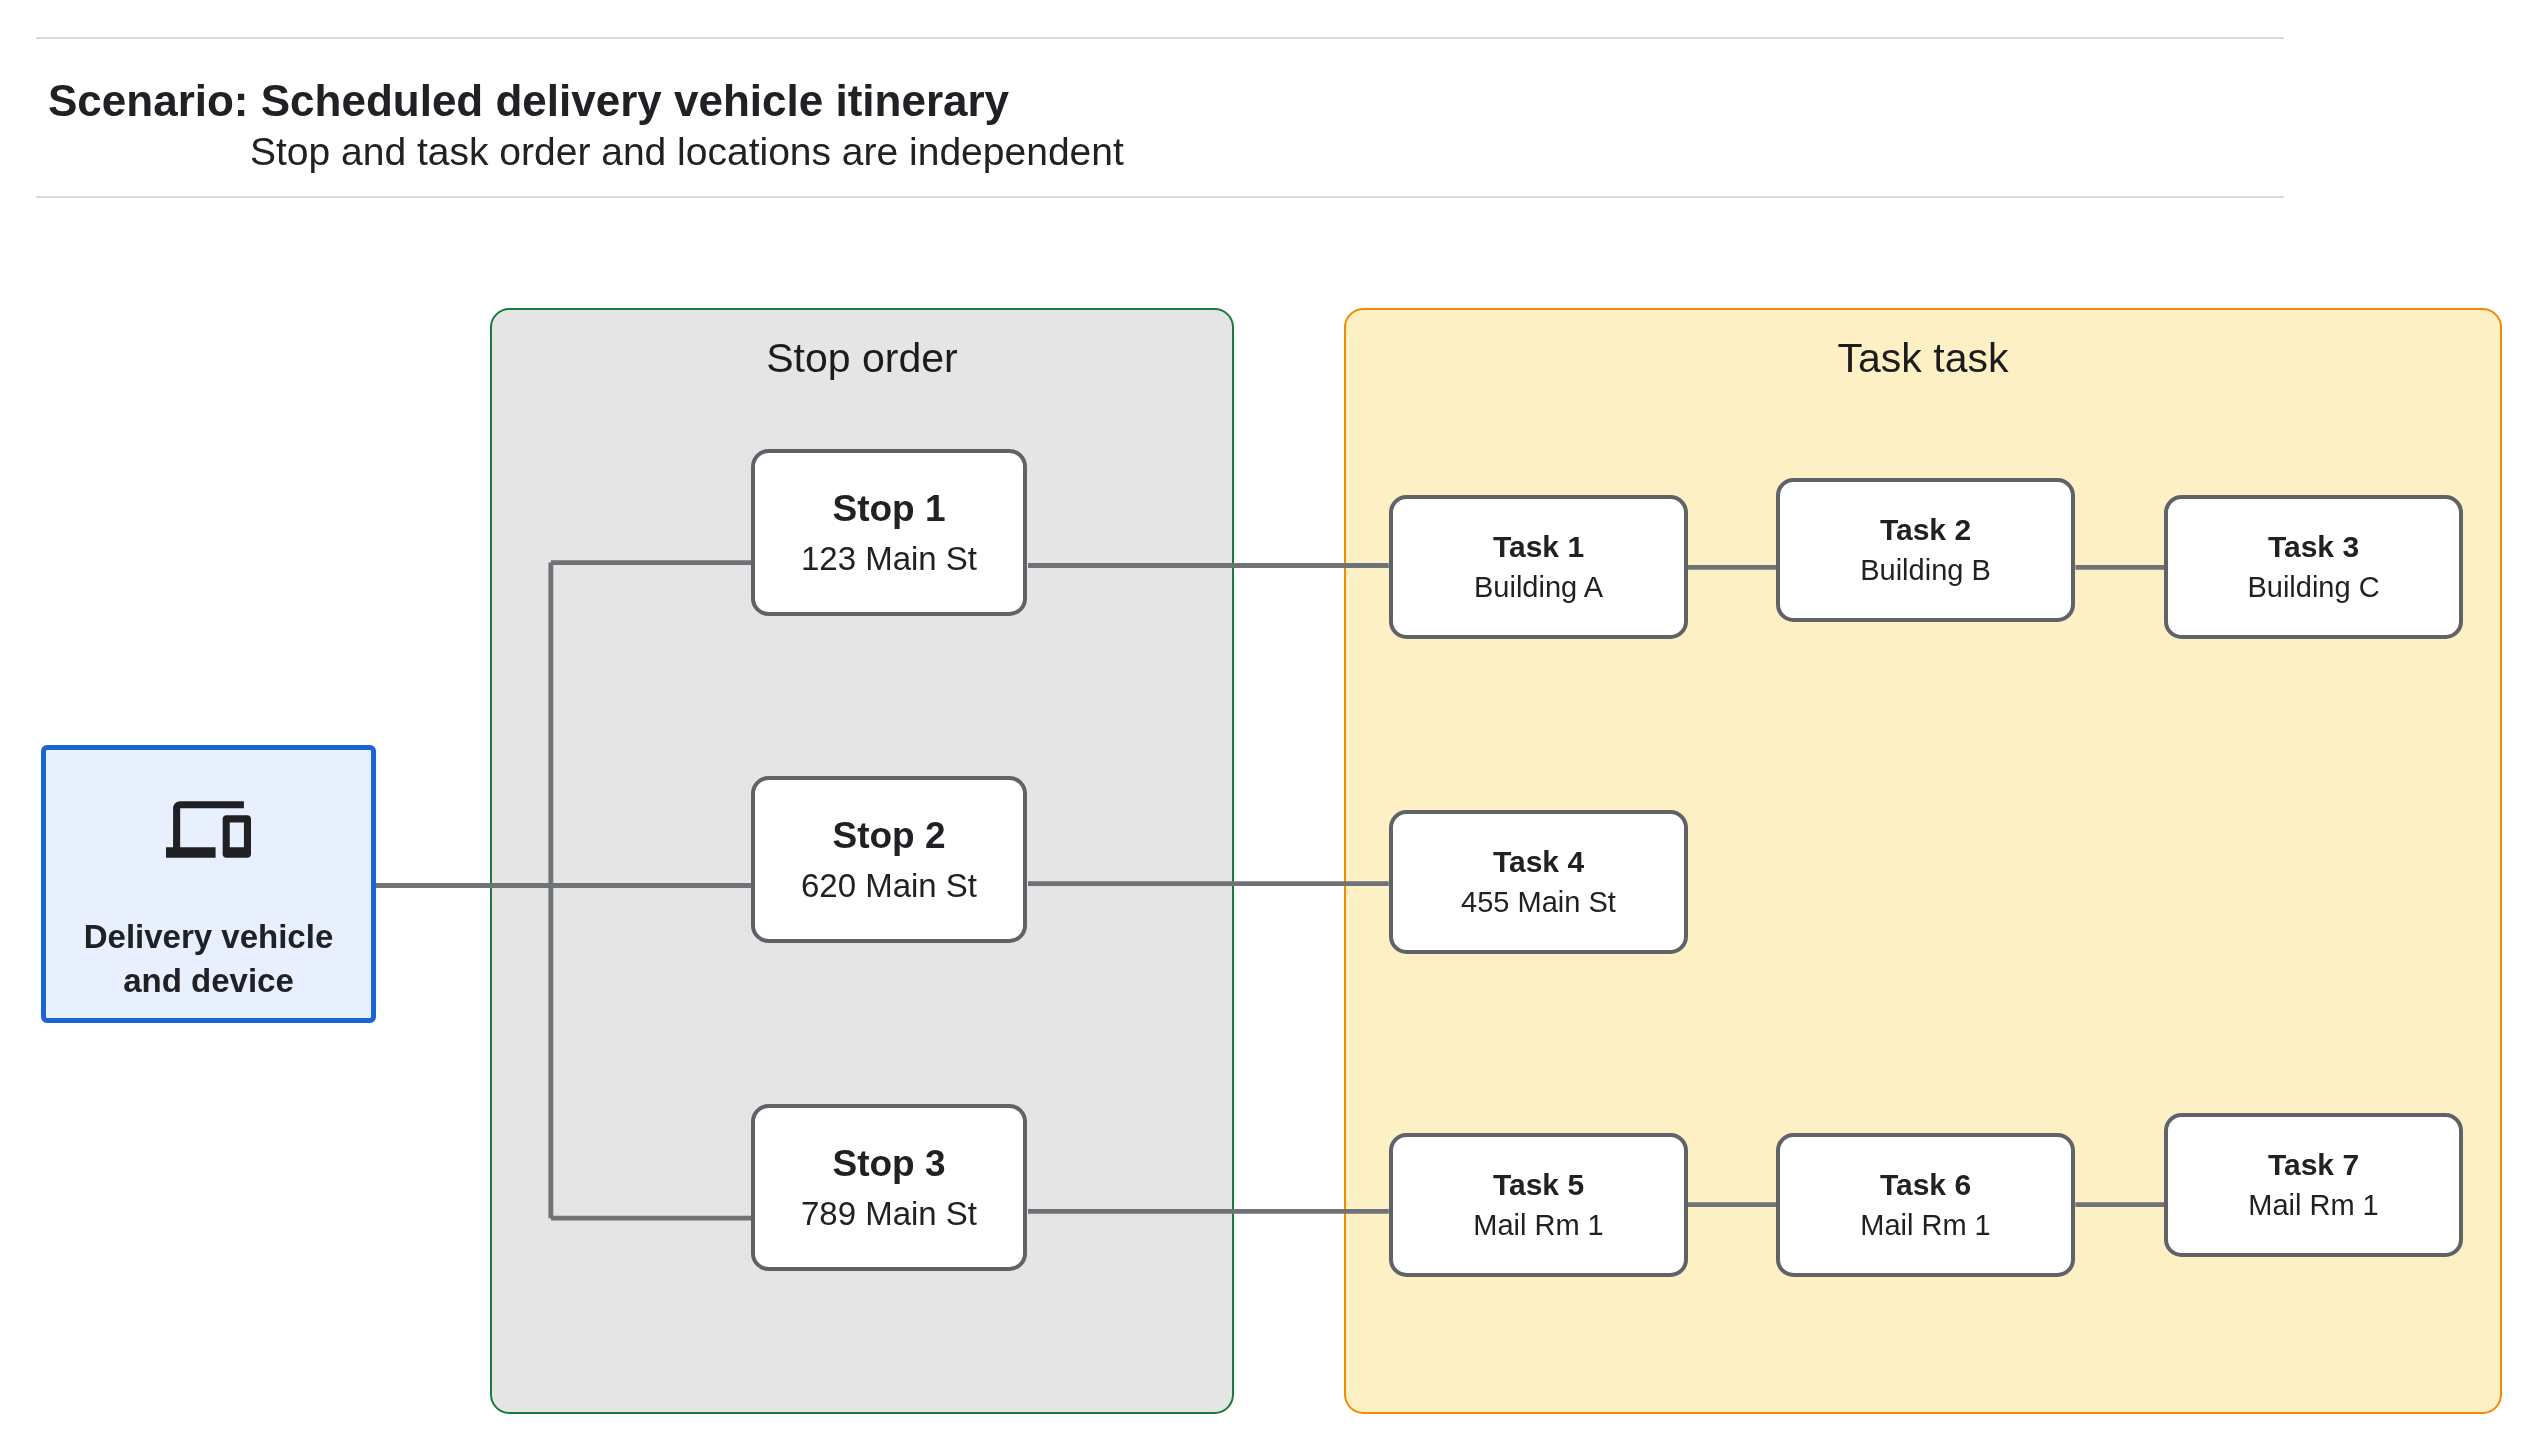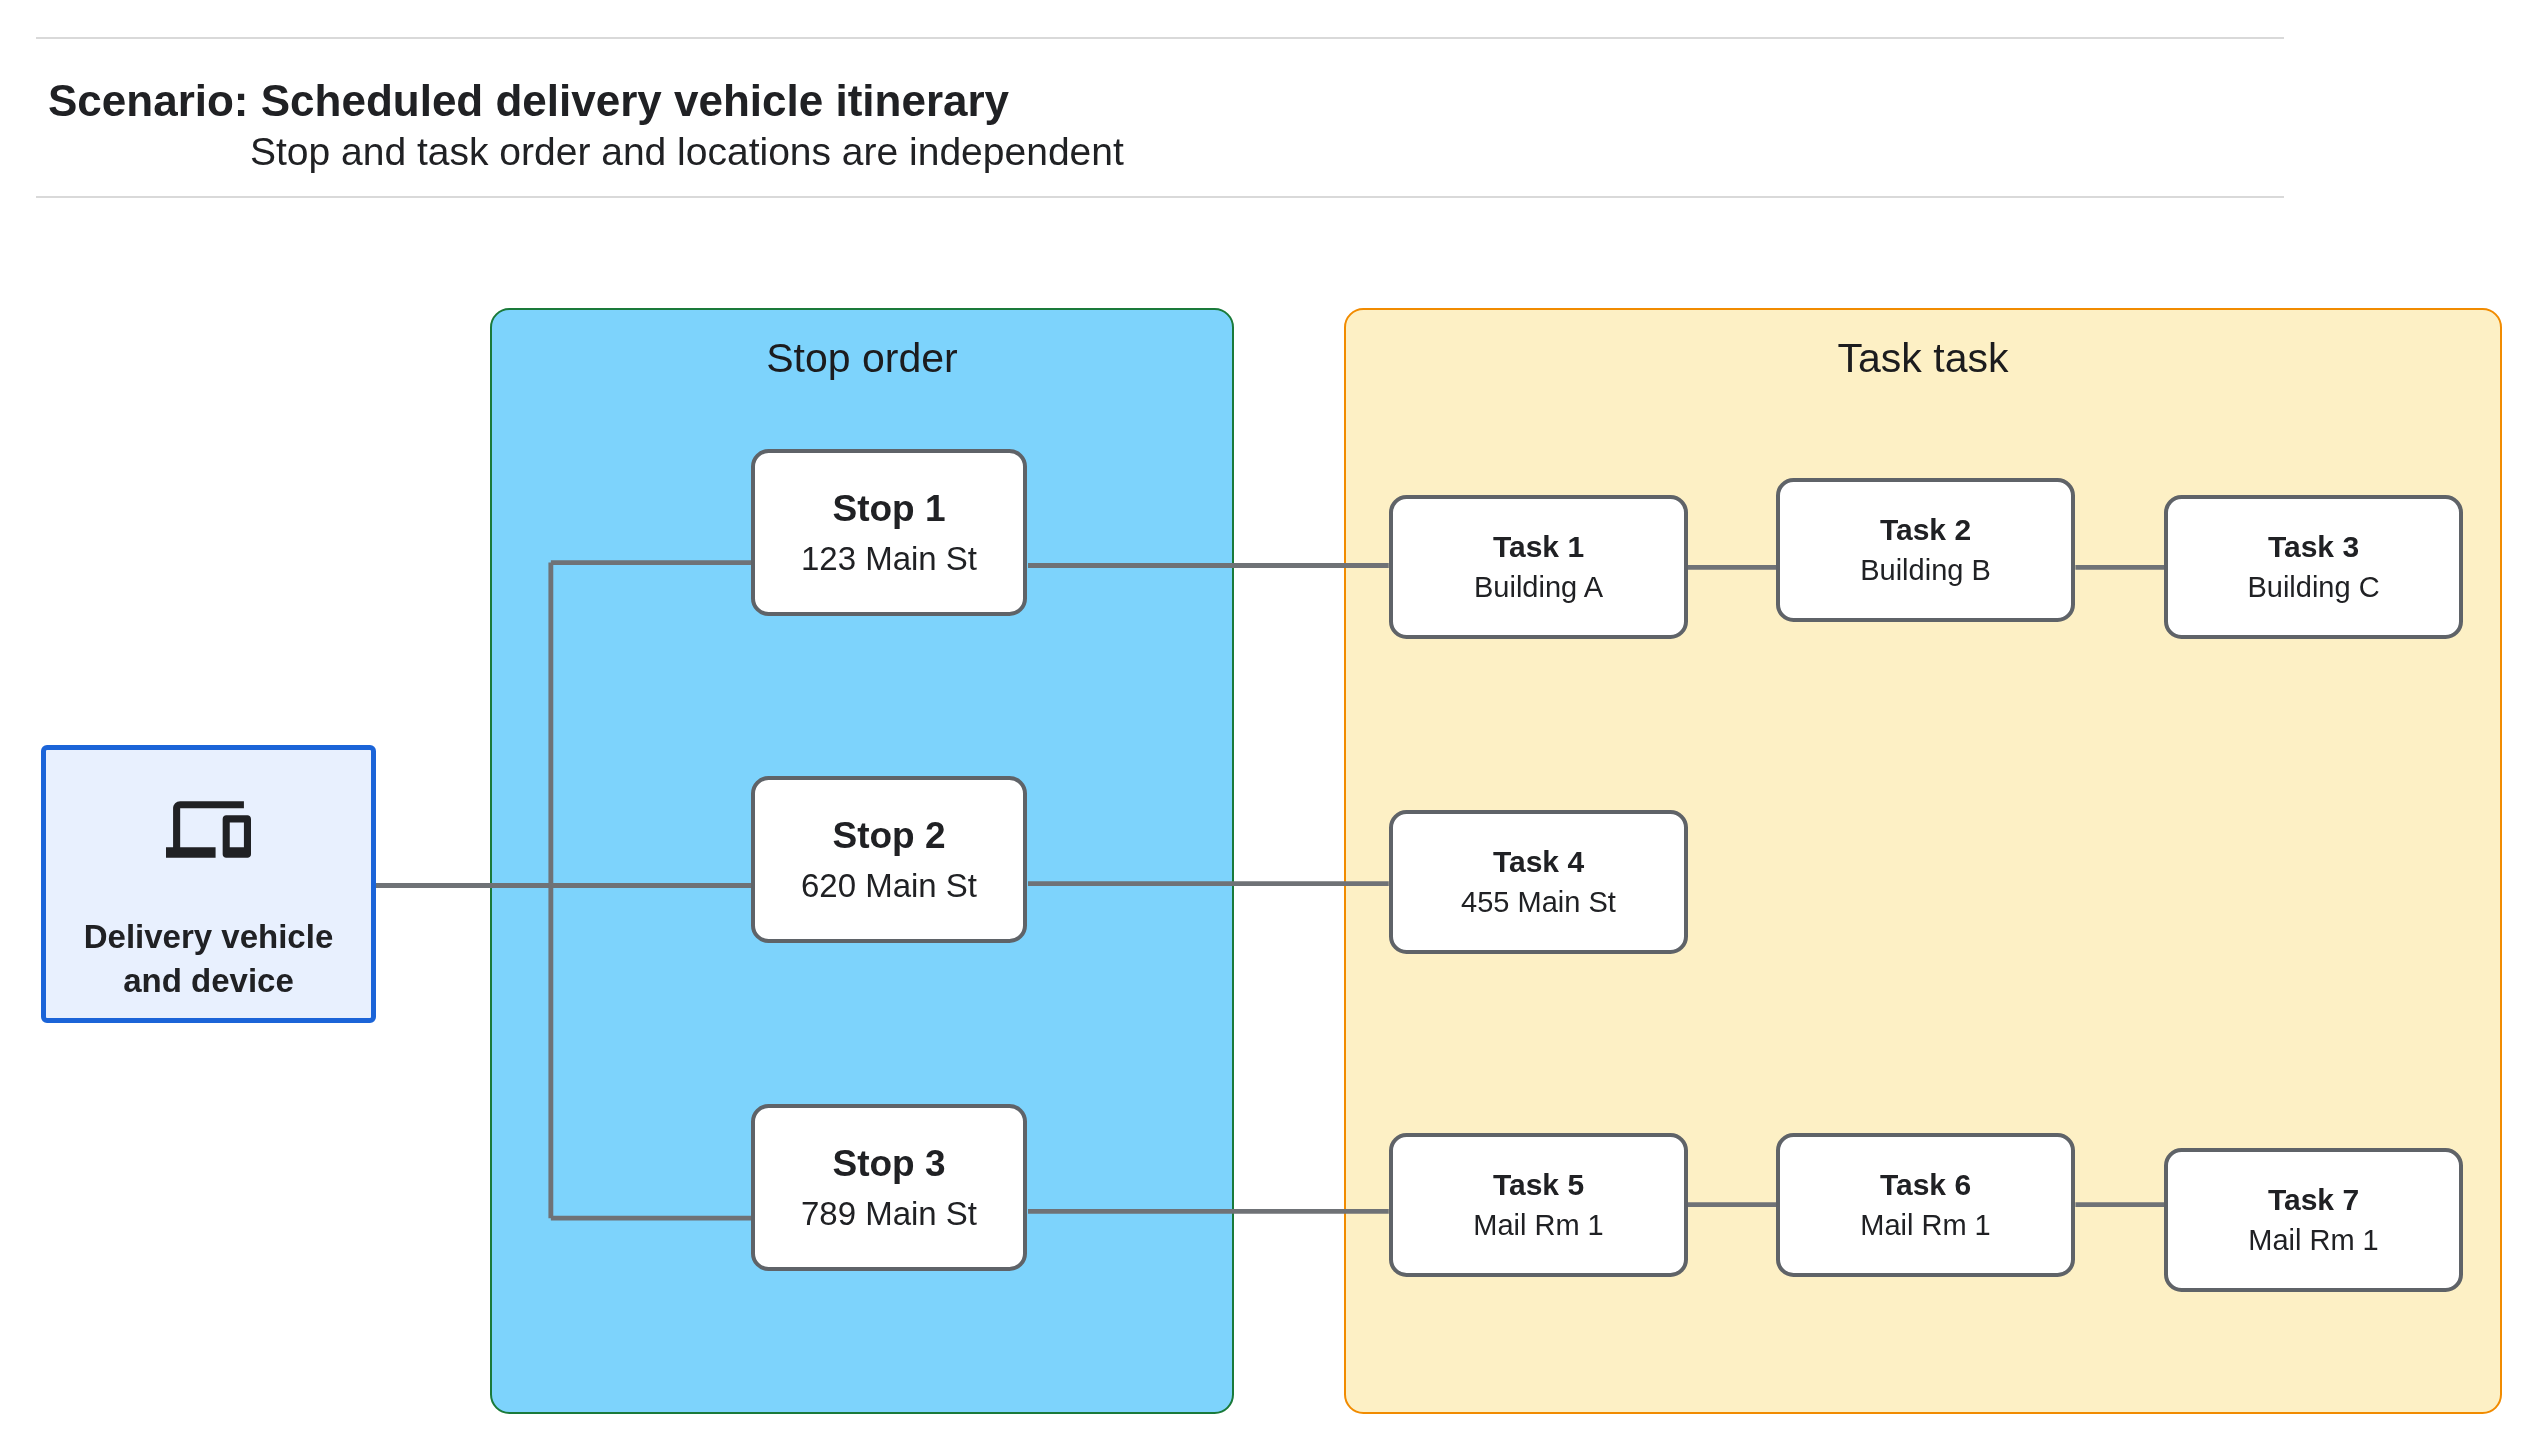--- a/index.html
+++ b/index.html
@@ -17,21 +17,21 @@
     position: absolute; left: 48px; top: 76px;
     font-size: 44px; font-weight: bold; line-height: 1.15; white-space: nowrap;
   }
   .subtitle {
     position: absolute; left: 250px; top: 130px;
     font-size: 39px; font-weight: normal; line-height: 1.15; white-space: nowrap;
   }
 
   
   .panel { position: absolute; top: 308px; height: 1106px; border-radius: 19.4px; box-sizing: border-box; }
-  .panel-stop  { left: 490px;  width: 744px;  background: #7dd3fc; border: 2.9px solid #1a7a3a; }
+  .panel-stop  { left: 490px;  width: 744px;  background: #e5e5e5; border: 2.9px solid #1a7a3a; }
   .panel-task  { left: 1344px; width: 1158px; background: #fdf0c5; border: 2.9px solid #f18b00; }
   .panel-title {
     position: absolute; top: 25px; left: 0; width: 100%;
     text-align: center; font-size: 41px; font-weight: normal; color: #1c1c1e;
   }
 
   
   svg.wires { position: absolute; left: 0; top: 0; }
 
   
@@ -50,21 +50,21 @@
 
   .task-node { width: 299px; height: 144px; }
   .task-node .node-title { font-size: 30px; font-weight: bold; line-height: 1.0; }
   .task-node .node-sub   { font-size: 29px; font-weight: normal; margin-top: 11.6px; line-height: 1.0; }
   .task-1 { left: 1389px; top: 495px; }
   .task-2 { left: 1776px; top: 478px; }
   .task-3 { left: 2164px; top: 495px; }
   .task-4 { left: 1389px; top: 810px; }
   .task-5 { left: 1389px; top: 1133px; }
   .task-6 { left: 1776px; top: 1133px; }
-  .task-7 { left: 2164px; top: 1148px; }
+  .task-7 { left: 2164px; top: 1113px; }
 
   
   .vehicle {
     position: absolute; left: 41px; top: 745px; width: 335px; height: 278px;
     box-sizing: border-box; background: #e8f0fe; border: 5.8px solid #1b64d8; border-radius: 6px;
     display: flex; flex-direction: column; align-items: center;
   }
   .vehicle svg { margin-top: 37px; }
   .vehicle-label {
     margin-top: 43px; font-size: 33px; font-weight: bold; line-height: 1.32;

